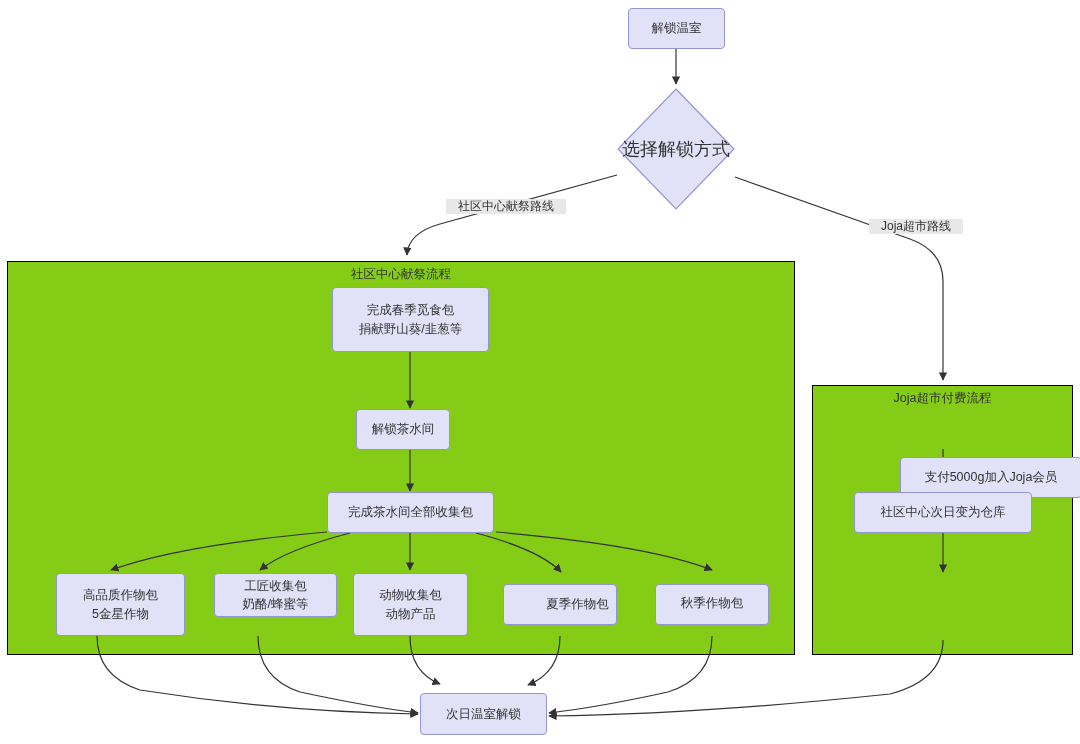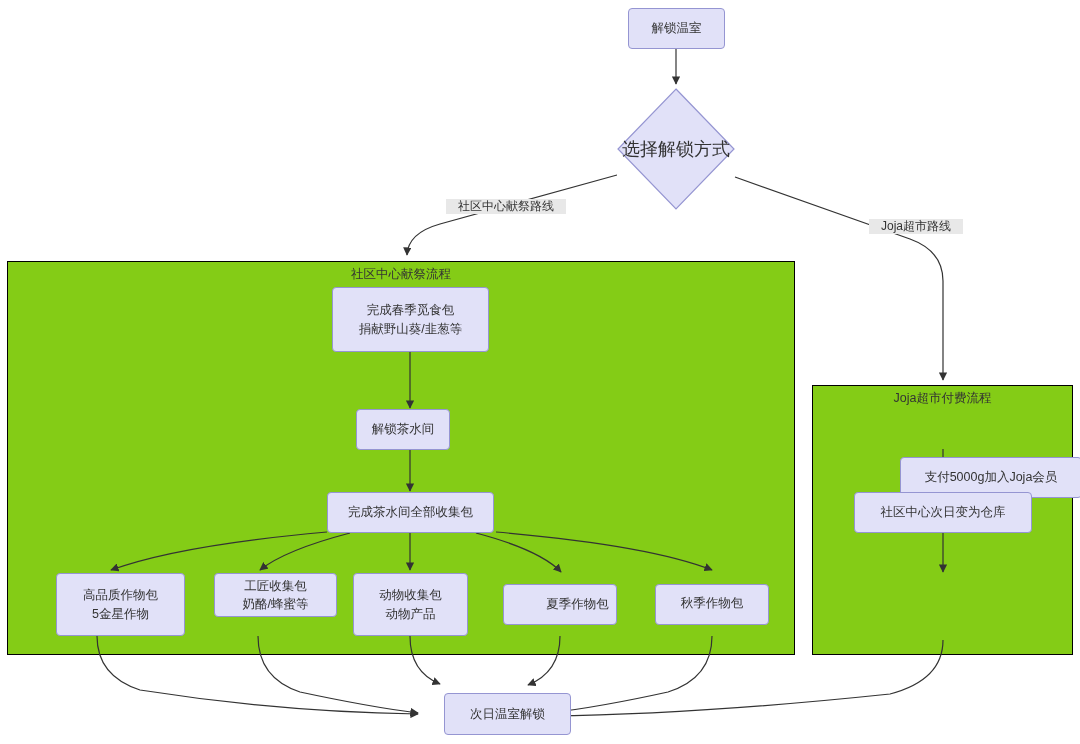--- a/index.html
+++ b/index.html
@@ -205,17 +205,17 @@
 
   <div class="node" style="left:900px; top:409px; width:182px; height:41px;margin-top:48px;">
     <span class="lines">支付5000g加入Joja会员</span>
   </div>
 
   <div class="node" style="left:854px; top:492px; width:178px; height:41px;">
     <span class="lines">社区中心次日变为仓库</span>
   </div>
 
 
-  <div class="node" style="left:420px; top:693px; width:127px; height:42px;margin-left:24px;">
+  <div class="node" style="left:420px; top:693px; width:127px; height:42px;">
     <span class="lines">次日温室解锁</span>
   </div>
 
 </div>
 
 </body></html>

